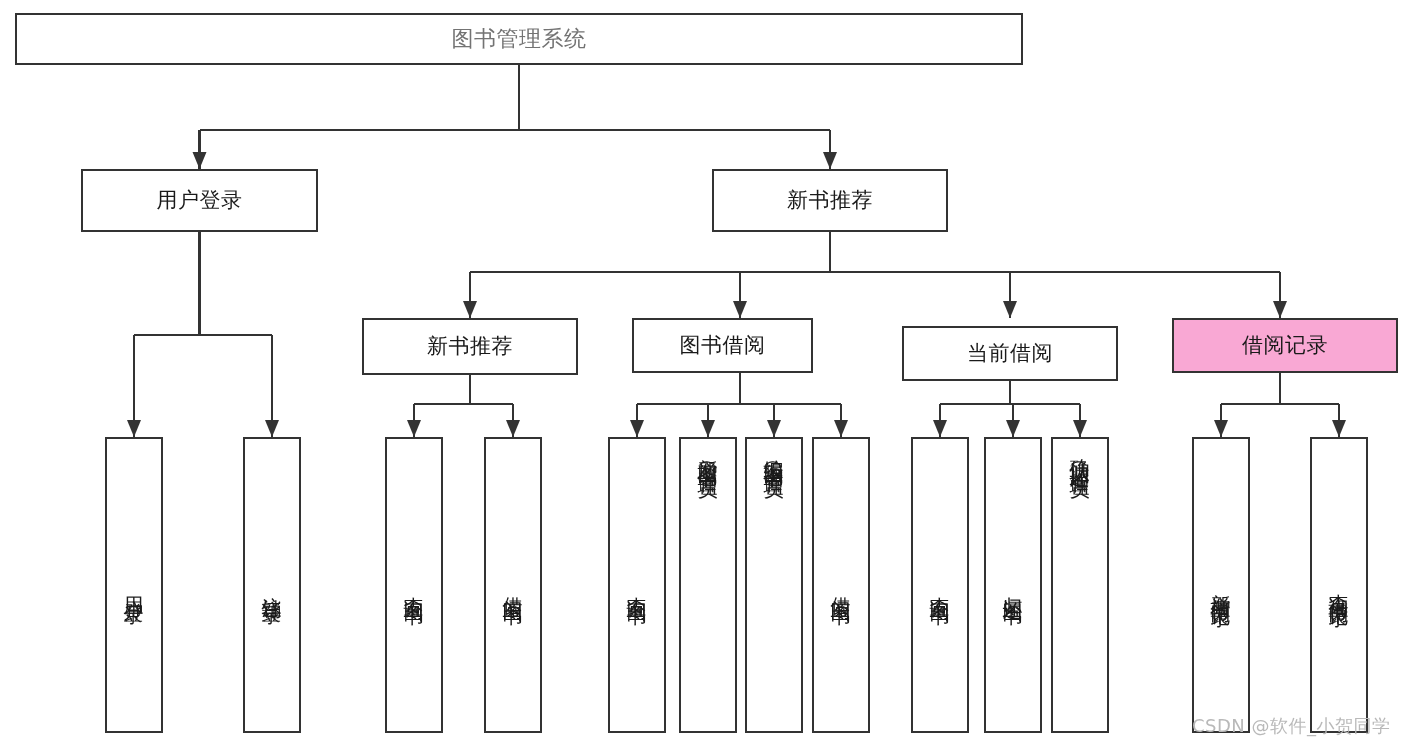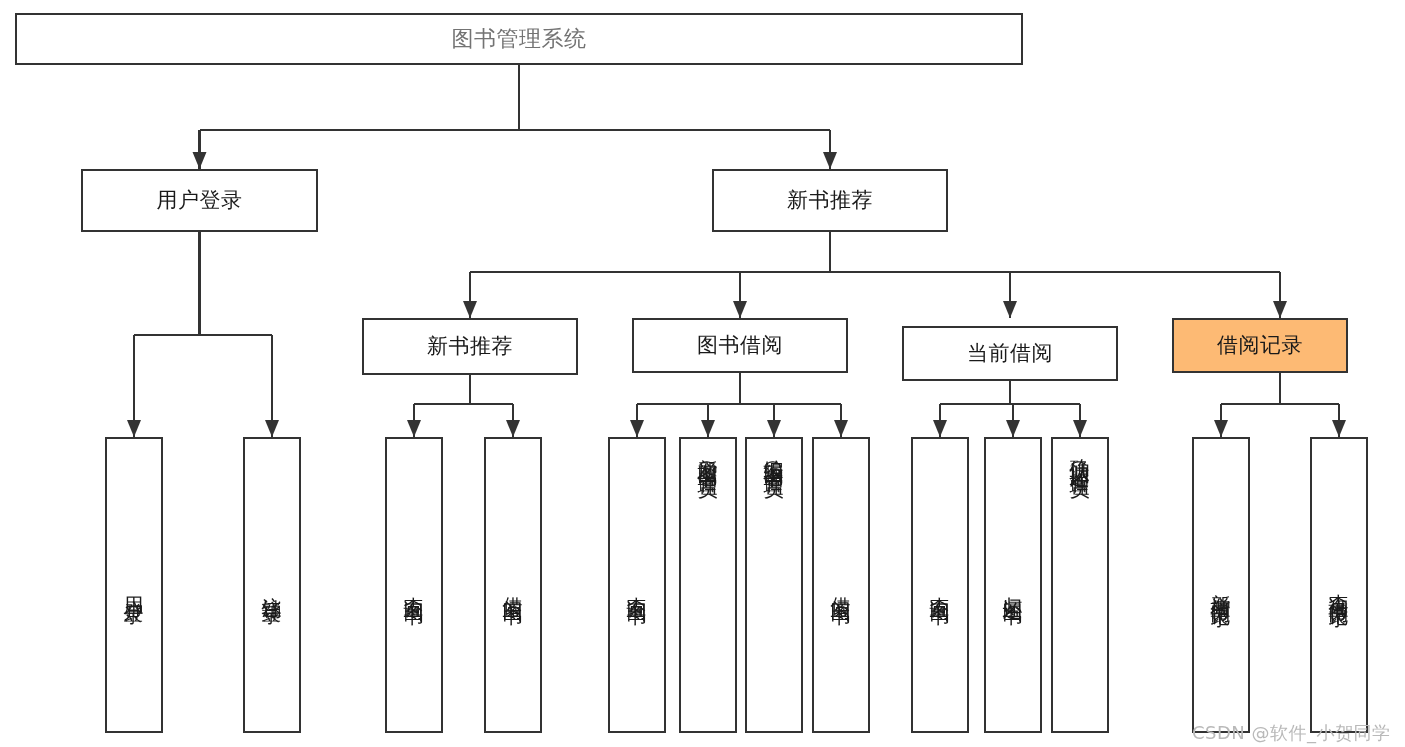--- a/index.html
+++ b/index.html
@@ -139,27 +139,27 @@
       </div>
       <div class="node horiz" style="left: 81px; top: 169px; width: 237px; height: 63px; border-color: rgb(51, 51, 51); background: rgb(255, 255, 255); color: rgb(26, 26, 26);">
         <span class="node-label">用户登录</span>
       </div>
       <div class="node horiz" style="left: 712px; top: 169px; width: 236px; height: 63px; border-color: rgb(51, 51, 51); background: rgb(255, 255, 255); color: rgb(26, 26, 26);">
         <span class="node-label">新书推荐</span>
       </div>
       <div class="node horiz" style="left: 362px; top: 318px; width: 216px; height: 57px; border-color: rgb(51, 51, 51); background: rgb(255, 255, 255); color: rgb(26, 26, 26);">
         <span class="node-label">新书推荐</span>
       </div>
-      <div class="node horiz" style="left: 632px; top: 318px; width: 216px; height: 55px; border-color: rgb(51, 51, 51); background: rgb(255, 255, 255); color: rgb(26, 26, 26);">
+      <div class="node horiz" style="left: 632px; top: 318px; width: 181px; height: 55px; border-color: rgb(51, 51, 51); background: rgb(255, 255, 255); color: rgb(26, 26, 26);">
         <span class="node-label">图书借阅</span>
       </div>
       <div class="node horiz" style="left: 902px; top: 318px; width: 216px; height: 55px; border-color: rgb(51, 51, 51); background: rgb(255, 255, 255); color: rgb(26, 26, 26); margin-top: 8px;">
         <span class="node-label">当前借阅</span>
       </div>
-      <div class="node horiz" style="left: 1172px; top: 318px; width: 176px; height: 55px; border-color: rgb(51, 51, 51); background: #fdba74; color: rgb(26, 26, 26);">
+      <div class="node horiz" style="left: 1172px; top: 318px; width: 226px; height: 55px; border-color: rgb(51, 51, 51); background: #f9a8d4; color: rgb(26, 26, 26);">
         <span class="node-label">借阅记录</span>
       </div>
       <div class="node vert mid" style="left: 105px; top: 437px; width: 58px; height: 296px; border-color: rgb(51, 51, 51); background: rgb(255, 255, 255); color: rgb(26, 26, 26);">
         <span class="node-label">用户登录</span>
       </div>
       <div class="node vert mid" style="left: 243px; top: 437px; width: 58px; height: 296px; border-color: rgb(51, 51, 51); background: rgb(255, 255, 255); color: rgb(26, 26, 26);">
         <span class="node-label">注销登录</span>
       </div>
       <div class="node vert mid" style="left: 385px; top: 437px; width: 58px; height: 296px; border-color: rgb(51, 51, 51); background: rgb(255, 255, 255); color: rgb(26, 26, 26);">
         <span class="node-label">查询图书</span>
@@ -188,14 +188,14 @@
       <div class="node vert" style="left: 1051px; top: 437px; width: 58px; height: 296px; border-color: rgb(51, 51, 51); background: rgb(255, 255, 255); color: rgb(26, 26, 26);">
         <span class="node-label">确认归还（管理员）</span>
       </div>
       <div class="node vert mid" style="left: 1192px; top: 437px; width: 58px; height: 296px; border-color: rgb(51, 51, 51); background: rgb(255, 255, 255); color: rgb(26, 26, 26);">
         <span class="node-label">新增借阅记录</span>
       </div>
       <div class="node vert mid" style="left: 1310px; top: 437px; width: 58px; height: 296px; border-color: rgb(51, 51, 51); background: rgb(255, 255, 255); color: rgb(26, 26, 26);">
         <span class="node-label">查询借阅记录</span>
       </div>
     </div>
-  <div class="watermark" style="left: 1192px; top: 714px; color: rgb(185, 185, 185); margin-top: 7px;">CSDN @软件_小贺同学</div>
+  <div class="watermark" style="left: 1192px; top: 714px; color: rgb(185, 185, 185);">CSDN @软件_小贺同学</div>
 </div>
 
 </body></html>

